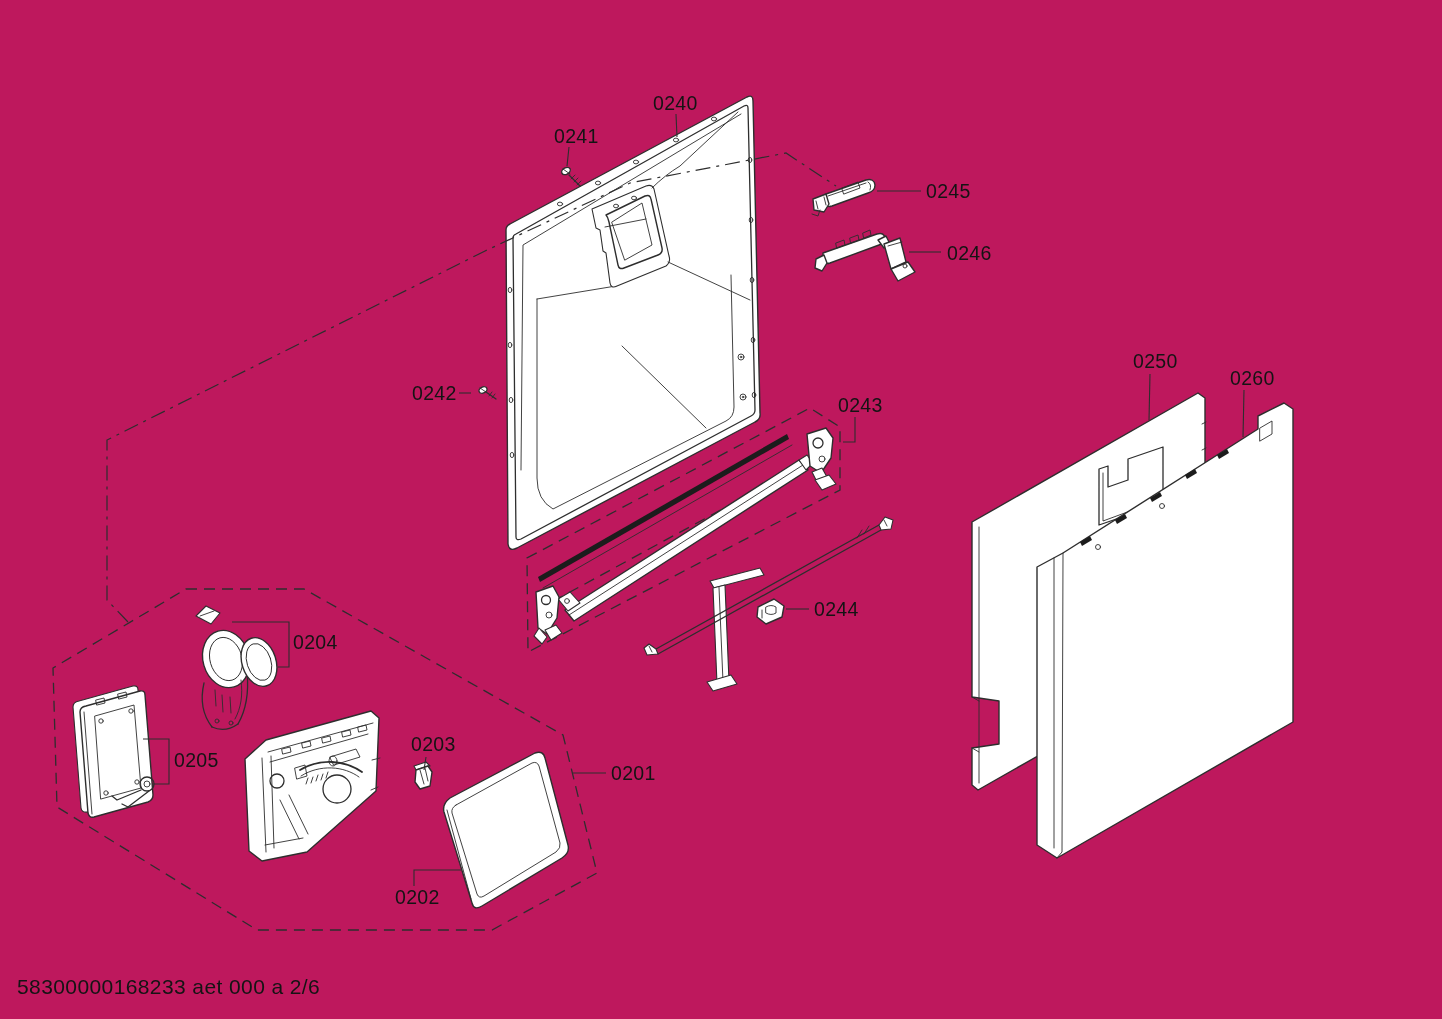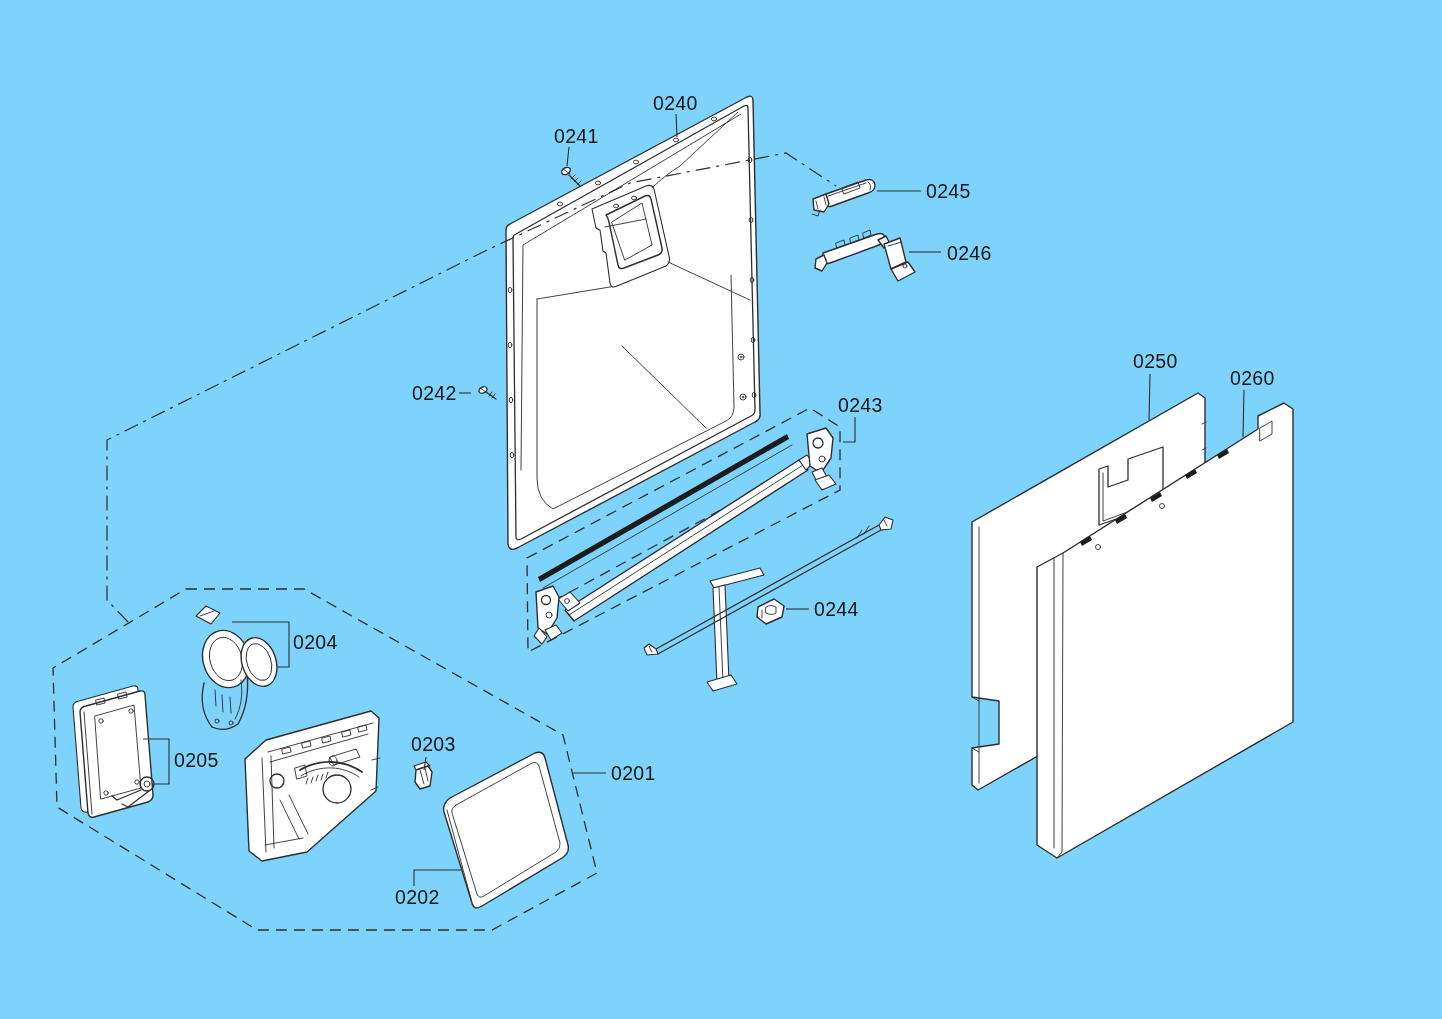--- a/index.html
+++ b/index.html
@@ -1,17 +1,17 @@
 <!DOCTYPE html>
 <html><head>
 <meta charset="utf-8">
 <style>
   html,body{margin:0;padding:0;background:#f2f2f2;}
   .page{
-    position:relative;width:1442px;height:1019px;background:#7dd3fc;
+    position:relative;width:1442px;height:1019px;background:#be185d;
     font-family:"Liberation Sans", sans-serif;overflow:hidden;
   }
   svg{position:absolute;left:0;top:0;}
   svg text{
     font-family:"Liberation Sans", sans-serif;
     font-size:19.5px;fill:#141414;letter-spacing:0.3px;
   }
   .footer{
     position:absolute;left:17px;top:975px;
     font-size:21px;color:#141414;letter-spacing:0.4px;
@@ -288,13 +288,14 @@
     <text x="1133" y="368">0250</text>
     <text x="1230" y="385">0260</text>
     <text x="611" y="780">0201</text>
     <text x="395" y="904">0202</text>
     <text x="411" y="751">0203</text>
     <text x="293" y="649">0204</text>
     <text x="174" y="767">0205</text>
   </g>
 </svg>
 
+<div class="footer">58300000168233 aet 000 a 2/6</div>
 </div>
 
 </body></html>

